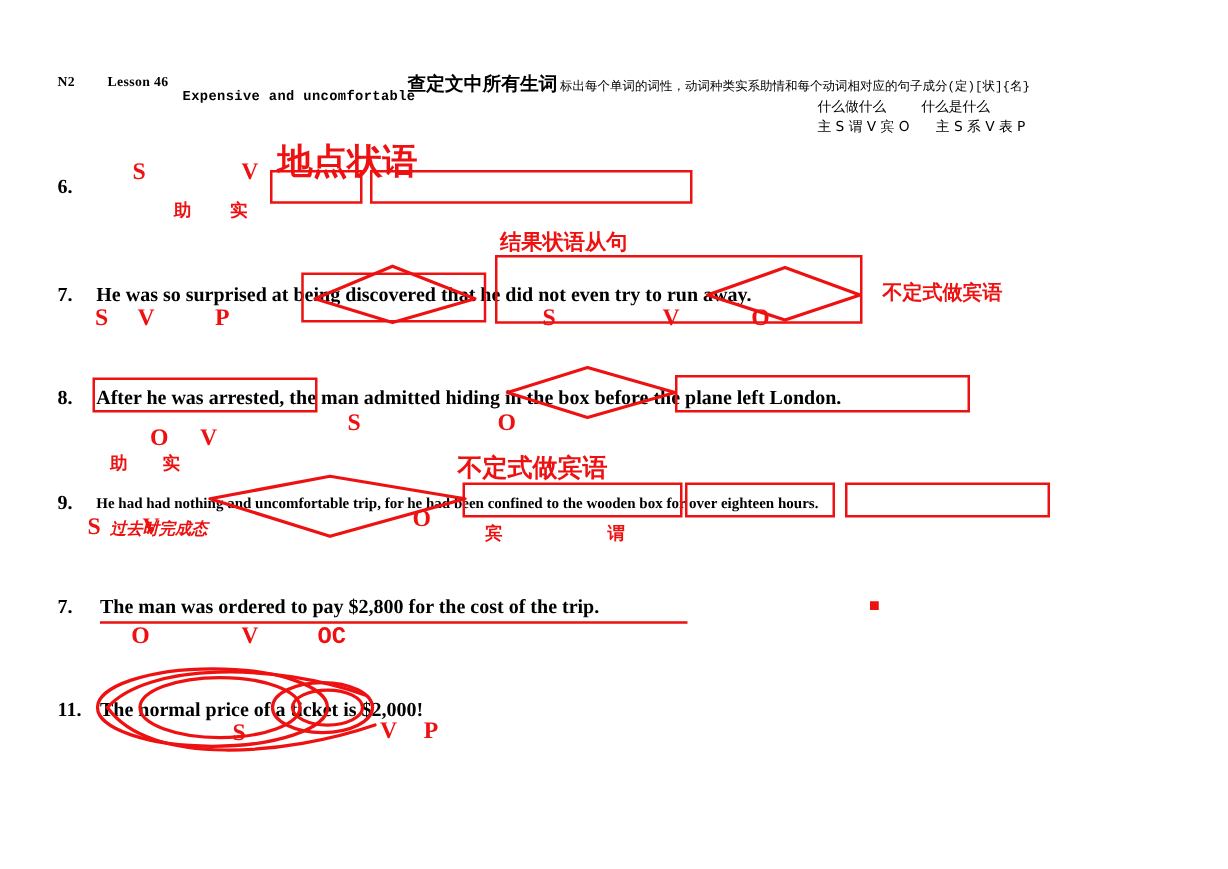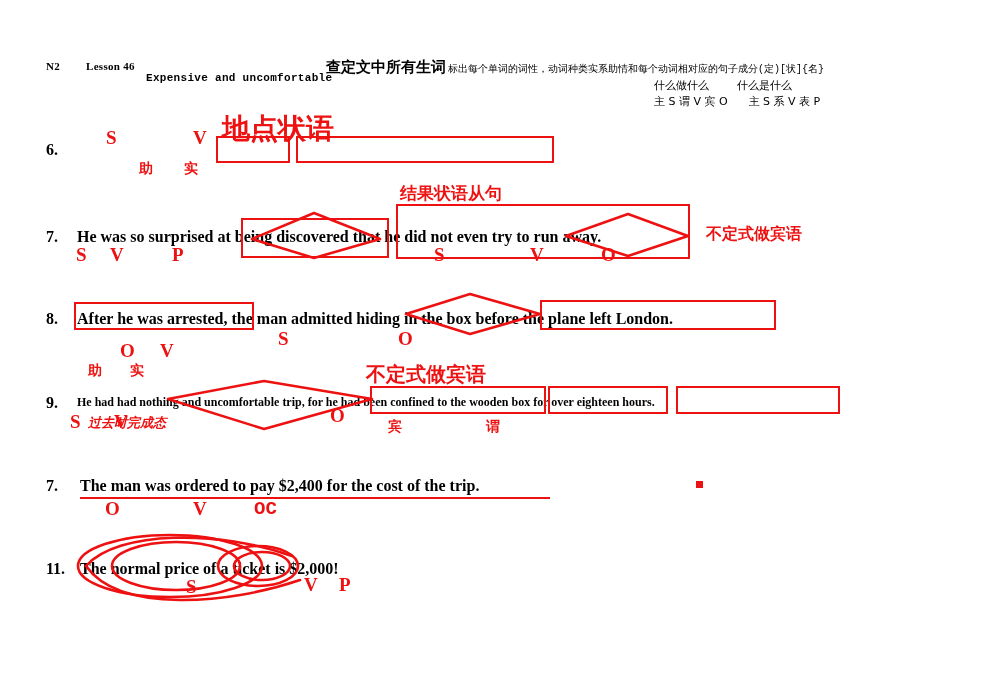--- a/index.html
+++ b/index.html
@@ -180,21 +180,21 @@
   <div class="abs ann-letter" style="left:114px; top:411px;">V</div>
   <div class="abs ann-letter" style="left:330px; top:405px;">O</div>
   <div class="abs ann-cn-sm" style="left:388px; top:418px;">宾</div>
   <div class="abs ann-cn-sm" style="left:486px; top:418px;">谓</div>
 
   <div class="box" style="left:370px; top:386px; width:176px; height:28px;"></div>
   <div class="box" style="left:548px; top:386px; width:120px; height:28px;"></div>
   <div class="box" style="left:676px; top:386px; width:164px; height:28px;"></div>
 
   <div class="abs num" style="left:46px; top:477px;">7.</div>
-  <div class="abs sent" style="left:80px; top:477px;">The man was ordered to pay $2,400 for the cost of the trip.</div>
+  <div class="abs sent" style="left:80px; top:477px;">The man was ordered to pay $2,800 for the cost of the trip.</div>
 
   <div class="uline" style="left:80px; top:497px; width:470px;"></div>
   <div class="dot" style="left:696px; top:481px;"></div>
 
   <div class="abs ann-letter" style="left:105px; top:498px;">O</div>
   <div class="abs ann-letter" style="left:193px; top:498px;">V</div>
   <div class="abs ann-letter" style="left:254px; top:498px;font-family:Liberation Mono, monospace;">OC</div>
 
   <div class="abs num" style="left:46px; top:560px;">11.</div>
   <div class="abs sent" style="left:80px; top:560px;">The normal price of a ticket is $2,000!</div>

